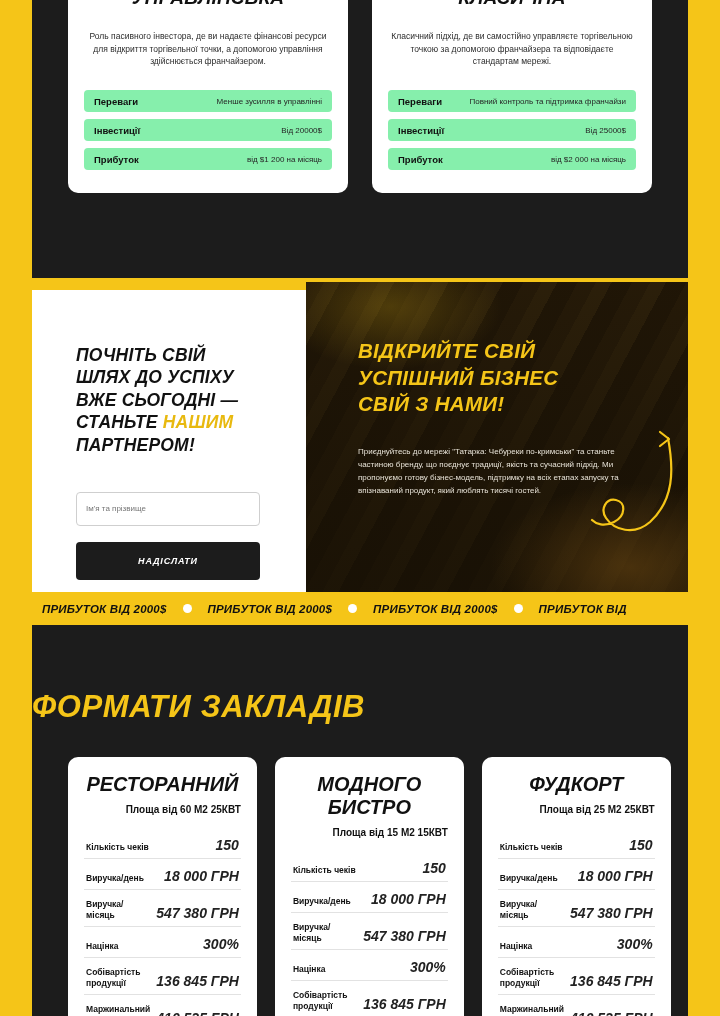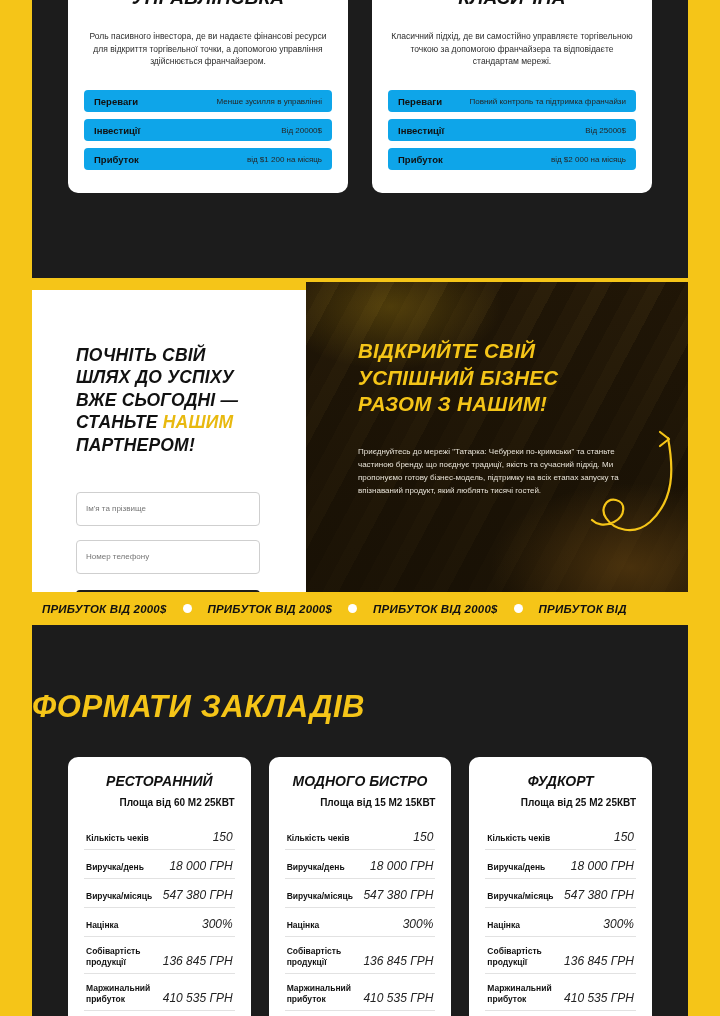--- a/index.html
+++ b/index.html
@@ -52,21 +52,21 @@
   }
   .model-card p.desc {
     margin-top: 22px;
     font-size: 8.5px;
     line-height: 1.5;
     text-align: center;
     color: #2b2b2b;
   }
   .spec-list { margin-top: 22px; }
   .spec-row {
-    background: #0ea5e9;
+    background: #86efac;
     border-radius: 4px;
     height: 22px;
     display: flex;
     align-items: center;
     justify-content: space-between;
     padding: 0 10px;
     margin-bottom: 7px;
   }
   .spec-row .k { font-size: 9.5px; font-weight: 700; color: #111; }
   .spec-row .v { font-size: 8px; color: #262626; }
@@ -213,21 +213,21 @@
     gap: 18px;
   }
   .fmt-card {
     flex: 1;
     background: #fff;
     border-radius: 10px;
     padding: 16px 16px 10px 16px;
   }
   .fmt-card h3 {
     text-align: center;
-    font-size: 14px;
+    font-size: 20px;
     font-style: italic;
     font-weight: 800;
     color: #111;
     line-height: 1.15;
   }
   .fmt-card .area {
     text-align: right;
     font-size: 10px;
     font-weight: 700;
     color: #111;
@@ -244,23 +244,23 @@
     gap: 6px;
   }
   .fmt-line .k {
     font-size: 8.5px;
     font-weight: 700;
     color: #111;
     line-height: 1.3;
     max-width: 86px;
   }
   .fmt-line .v {
-    font-size: 12px;
-    font-style: italic;
-    font-weight: 400;
+    font-size: 14px;
+    font-style: italic;
+    font-weight: 700;
     color: #222;
     white-space: nowrap;
   }
 </style>
 </head>
 <body>
 
 <div class="page">
 
   <div class="dark-top">
@@ -313,30 +313,29 @@
       <h2>
         <span>ПОЧНІТЬ СВІЙ</span><br>
         <span>ШЛЯХ ДО УСПІХУ</span><br>
         <span>ВЖЕ СЬОГОДНІ —</span><br>
         <span>СТАНЬТЕ </span><span class="hl">НАШИМ</span><br>
         <span>ПАРТНЕРОМ!</span>
       </h2>
 
       <input class="field" type="text" placeholder="Ім'я та прізвище" style="">
 
-      <input class="field" type="text" placeholder="Номер телефону" style="">
 
       <button class="submit-btn">НАДІСЛАТИ</button>
     </div>
 
     <div class="cta-right">
       <h2>
         <span>ВІДКРИЙТЕ СВІЙ</span><br>
         <span>УСПІШНИЙ БІЗНЕС</span><br>
-        <span>РАЗОМ З НАШИМ!</span>
+        <span>СВІЙ З НАМИ!</span>
       </h2>
       <p>Приєднуйтесь до мережі "Татарка: Чебуреки по-кримськи" та станьте частиною бренду, що поєднує традиції, якість та сучасний підхід. Ми пропонуємо готову бізнес-модель, підтримку на всіх етапах запуску та впізнаваний продукт, який люблять тисячі гостей.</p>
       <svg class="arrow-svg" width="90" height="120" viewBox="0 0 90 120">
         <path d="M78 8 C 84 40, 84 70, 60 92 C 44 106, 24 100, 16 88 C 10 79, 16 68, 26 70 C 36 72, 36 86, 24 92 C 14 97, 6 94, 2 90" fill="none" stroke="#f5c518" stroke-width="2.2" stroke-linecap="round"></path>
         <path d="M70 2 L79 9 L70 16" fill="none" stroke="#f5c518" stroke-width="2.2" stroke-linecap="round" stroke-linejoin="round"></path>
       </svg>
     </div>
 
   </div>
 

